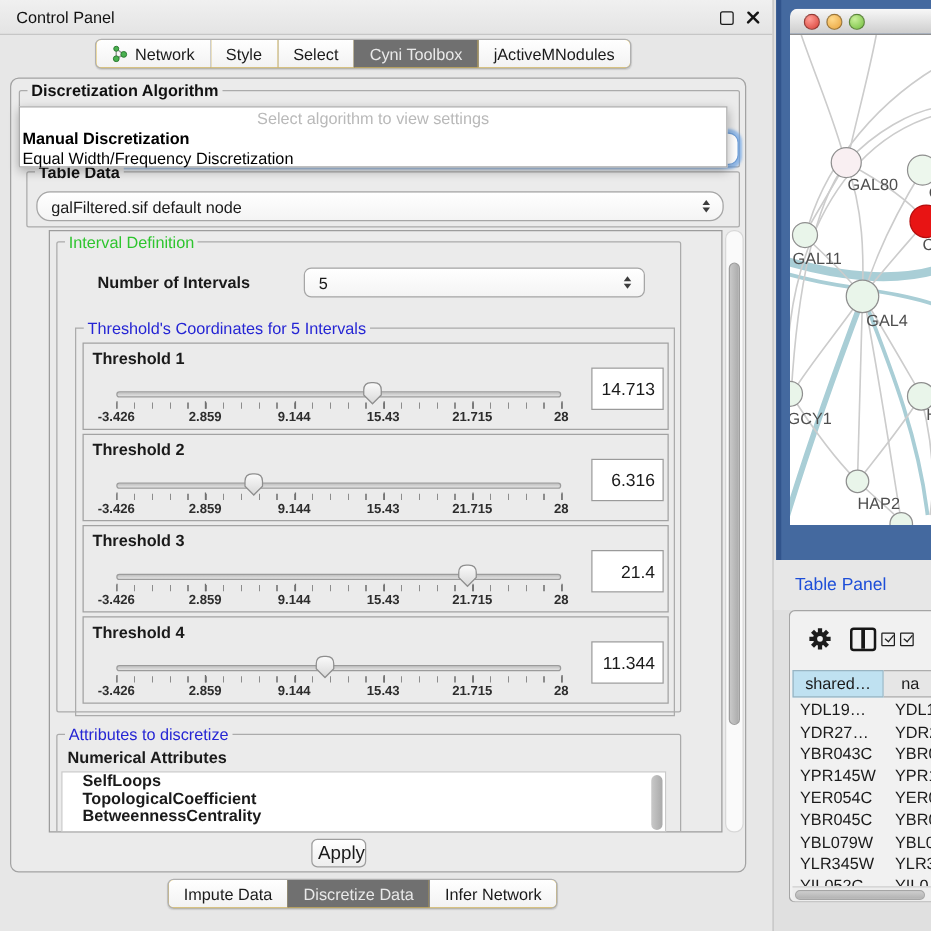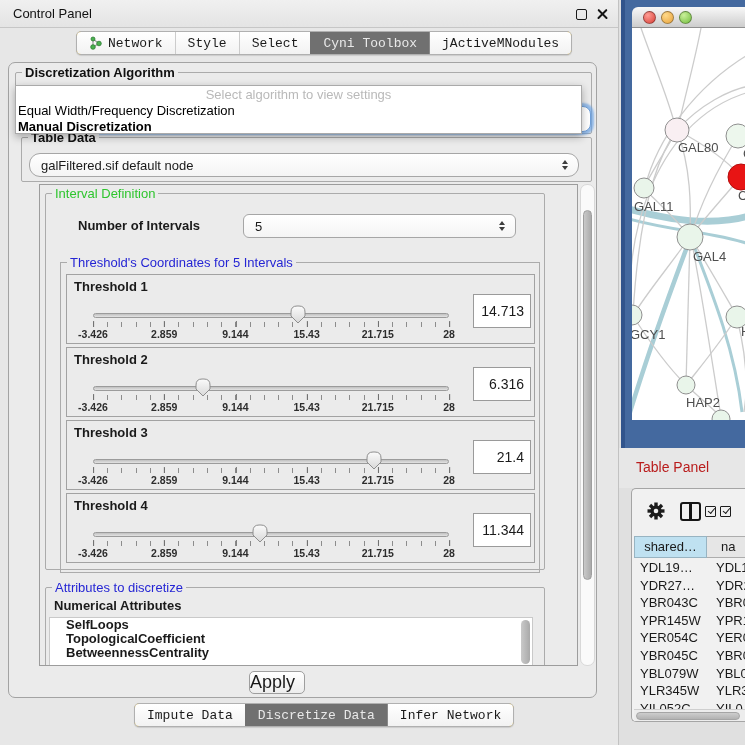--- a/index.html
+++ b/index.html
@@ -10,21 +10,21 @@
   
   #control-panel { position:absolute; left:0; top:0; width:618px; height:745px; background:#e7e7e7; }
   #titlebar { position:absolute; left:0; top:0; width:618px; height:28px; background:linear-gradient(#f0f0f0,#e4e4e4); border-bottom:1px solid #c6c6c6; }
   #titlebar .ttl { position:absolute; left:13px; top:0; line-height:28px; color:#111; }
   .float-btn { position:absolute; left:576px; top:9px; width:11px; height:11px; border:1.6px solid #1a1a1a; border-radius:2px; }
   .xicon { position:absolute; left:596px; top:8px; width:13px; height:13px; }
   .xicon::before,.xicon::after { content:""; position:absolute; left:0; top:5.4px; width:13px; height:2.4px; background:#151515; border-radius:1px; }
   .xicon::before { transform:rotate(45deg); } .xicon::after { transform:rotate(-45deg); }
 
   
-  .tabset { position:absolute; display:flex; border:1px solid #b0b0b0; border-radius:5px; overflow:hidden; background:#eab308; box-shadow:0 1px 1px rgba(0,0,0,.12);font-family:Liberation Mono, monospace; }
+  .tabset { position:absolute; display:flex; border:1px solid #b0b0b0; border-radius:5px; overflow:hidden; background:#eab308; box-shadow:0 1px 1px rgba(0,0,0,.12); }
   #top-tabs { left:76px; top:31px; }
   #bottom-tabs { left:134px; top:703px; }
   .tab { display:flex; align-items:center; gap:5px; padding:3px 12px; height:22px; background:linear-gradient(#ffffff,#f2f2f2); border-left:1px solid #cccccc; cursor:default; white-space:nowrap; }
   .tab:first-child { border-left:none; }
   .tab.sel { background:#707070; color:#e9e9e9; border-left-color:#707070; }
   .tab.sel + .tab { border-left-color:#8a8a8a; }
 
   
   #outer { position:absolute; left:8px; top:62px; width:589px; height:636px; background:#ebebeb; border:1px solid #a3a3a3; border-radius:7px; }
 
@@ -72,37 +72,37 @@
   .tickl::before { content:""; position:absolute; left:50%; top:-7px; width:1px; height:6px; background:#6f6f6f; }
   .thumb-k { position:absolute; top:3px; width:18px; height:20px; }
   .thr-value { position:absolute; left:406px; top:19px; width:58px; height:34px; background:#fff; border:1px solid #9a9a9a; font-size:14px; line-height:32px; text-align:right; padding-right:6px; }
 
   #attr-group { left:5px; top:402px; width:500px; height:90px; }
   #attr-sub { position:absolute; left:8px; top:10px; font-weight:bold; }
   #attr-list { position:absolute; left:3px; top:29px; width:484px; height:58px; background:#ffffff; border:1px solid #c9c9c9; overflow:hidden; }
   .attr-item { padding-left:16px; line-height:14px;font-weight:bold; }
   #attr-vscroll { position:absolute; right:2px; top:2px; width:9px; height:44px; background:linear-gradient(90deg,#c9c9c9,#a9a9a9); border-radius:5px; }
 
-  #apply-btn { position:absolute; left:240px; top:608px; width:56px; height:23px; background:linear-gradient(#ffffff,#ededed); border:1px solid #9e9e9e; border-radius:5px; text-align:left; line-height:21px; font-size:18px; }
+  #apply-btn { position:absolute; left:240px; top:608px; width:44px; height:23px; background:linear-gradient(#ffffff,#ededed); border:1px solid #9e9e9e; border-radius:5px; text-align:right; line-height:21px; font-size:15px; }
 
   
   .net-ico { width:14px; height:14px; }
 
   
   #right-col { position:absolute; left:618px; top:0; width:127px; height:745px; background:#e0e0e0; border-left:1px solid #c2c2c2; }
   #net-window { position:absolute; left:2px; top:0; width:151px; height:448px; background:#44699f; border-left:4px solid #31548c;padding-left:23px; }
   #mac-titlebar { position:absolute; left:7px; top:7px; right:0; height:21px; background:linear-gradient(#f8f8f8,#cdcdcd); border-bottom:1px solid #8f8f8f; border-radius:6px 0 0 0; }
   .light { position:absolute; top:4px; width:13px; height:13px; border-radius:50%; border:0.5px solid rgba(0,0,0,.35); }
   .light.red { left:11px; background:radial-gradient(circle at 35% 30%, #ff9d95, #d83f36); }
   .light.yellow { left:29px; background:radial-gradient(circle at 35% 30%, #ffd98a, #e8a33d); }
   .light.green { left:47px; background:radial-gradient(circle at 35% 30%, #c9f09a, #72bd3e); }
   #net-canvas { position:absolute; left:7px; top:28px; width:118px; height:392px; background:#ffffff; overflow:hidden; }
 
   #table-panel-bar { position:absolute; left:0; top:448px; width:127px; height:40px; background:#e7e7e7; }
-  #table-panel-bar span { position:absolute; left:17px; top:11px; font-size:14px; color:#b91c1c; }
+  #table-panel-bar span { position:absolute; left:17px; top:11px; font-size:14px; color:#1d4ed8; }
 
   #table-box { position:absolute; left:12px; top:488px; width:120px; height:234px; background:#f1f1f1; border:1px solid #a5a5a5; border-radius:5px 0 0 5px; border-right:none; }
   #tp-toolbar { position:absolute; left:0; top:0; width:100%; height:44px; display:flex; align-items:center; }
   .gear-svg { margin-left:14px; width:20px; height:20px; }
   .split-ico { margin-left:14px; width:21px; height:19px; border:2.3px solid #161616; border-radius:3px; position:relative; }
   .split-ico::after { content:""; position:absolute; left:50%; top:0; bottom:0; width:2.3px; margin-left:-1.15px; background:#161616; }
   .chk { margin-left:4px; width:11px; height:11px; border:1.7px solid #1d1d1d; border-radius:1px; position:relative; }
   .chk:first-of-type { margin-left:13px; }
   .chk::after { content:""; position:absolute; left:1.5px; top:1.5px; width:6px; height:3px; border-left:1.8px solid #1d1d1d; border-bottom:1.8px solid #1d1d1d; transform:rotate(-50deg); }
   #tp-header { position:absolute; left:2px; top:47px; right:0; height:22px; display:flex; }
@@ -158,22 +158,22 @@
       <div id="algo-combo">
         <div class="spinner" style="position:absolute; right:2px; top:6px;">
             <div class="tri-up"></div>
             <div class="tri-dn"></div>
           </div>
       </div>
     </div>
 
     <div id="algo-popup">
       <div class="hint">Select algorithm to view settings</div>
+      <div class="opt sel">Manual Discretization</div>
       <div class="opt">Equal Width/Frequency Discretization</div>
-      <div class="opt sel">Manual Discretization</div>
     </div>
 
     <div id="tabledata-group" class="group">
       <span class="gtitle black">Table Data</span>
       <div id="tabledata-combo" class="combo">
         <span class="cval">galFiltered.sif default node</span>
         <span class="spinner">
             <span class="tri-up"></span>
             <span class="tri-dn"></span>
           </span>

